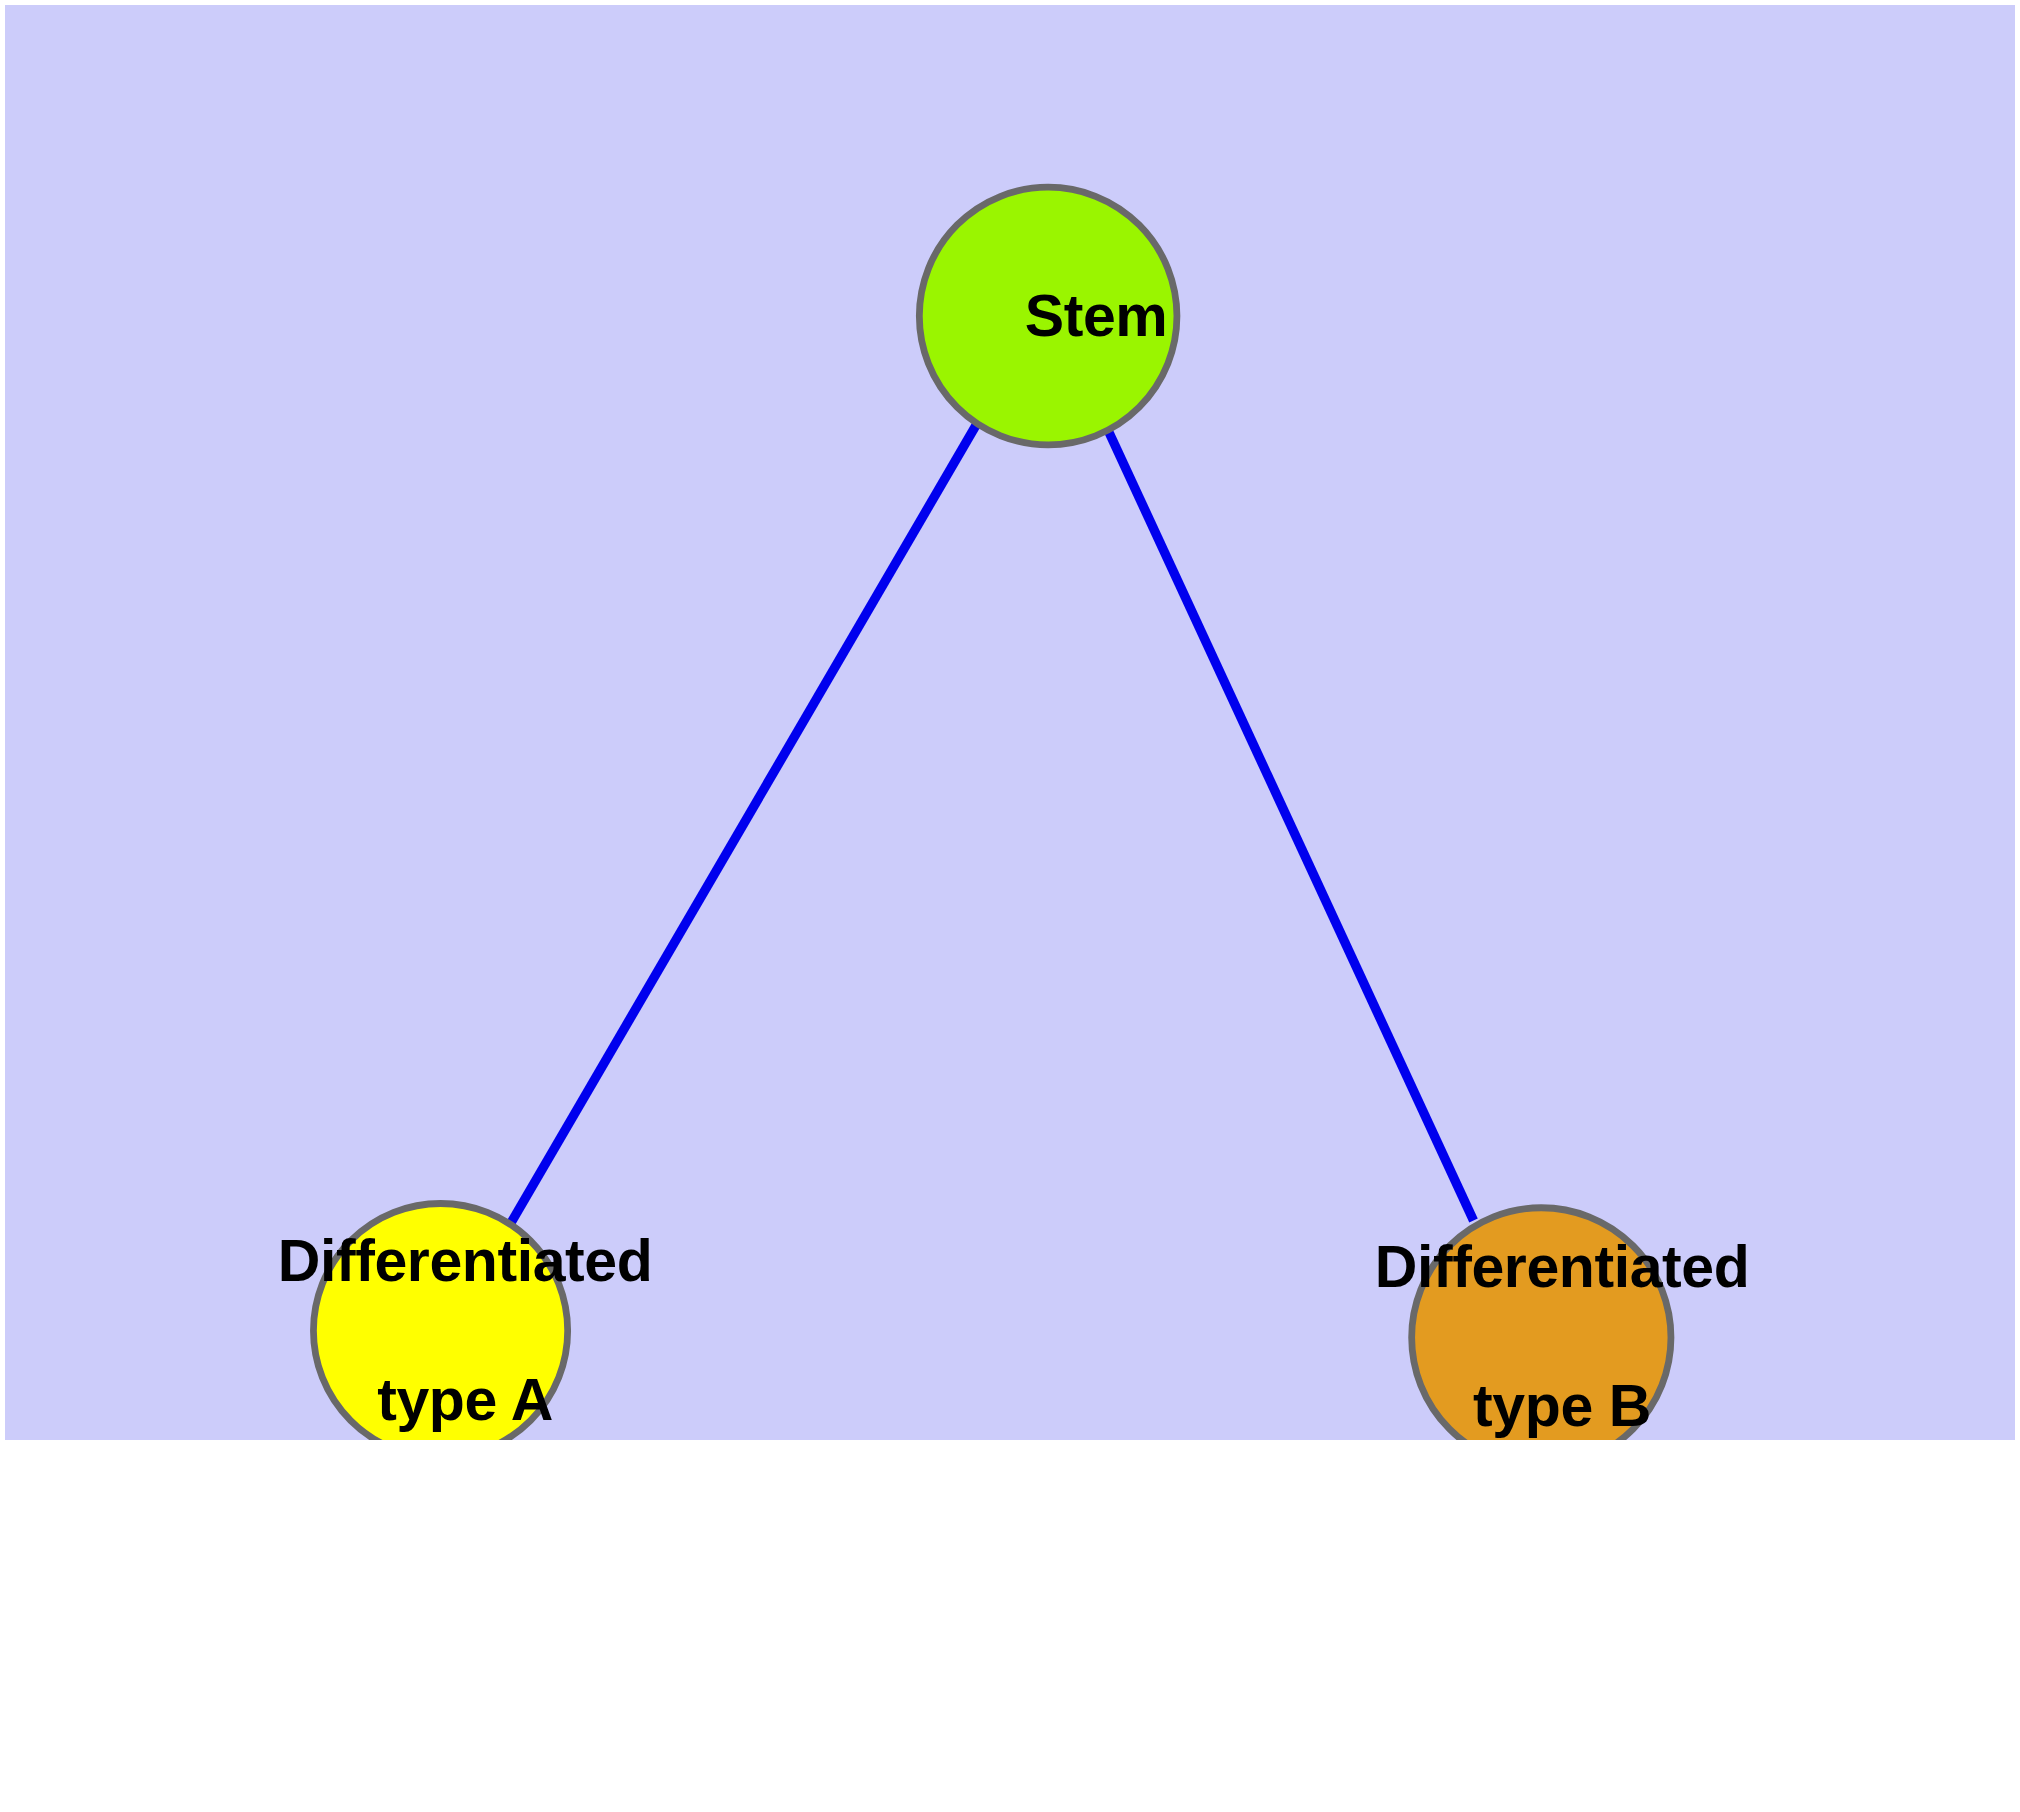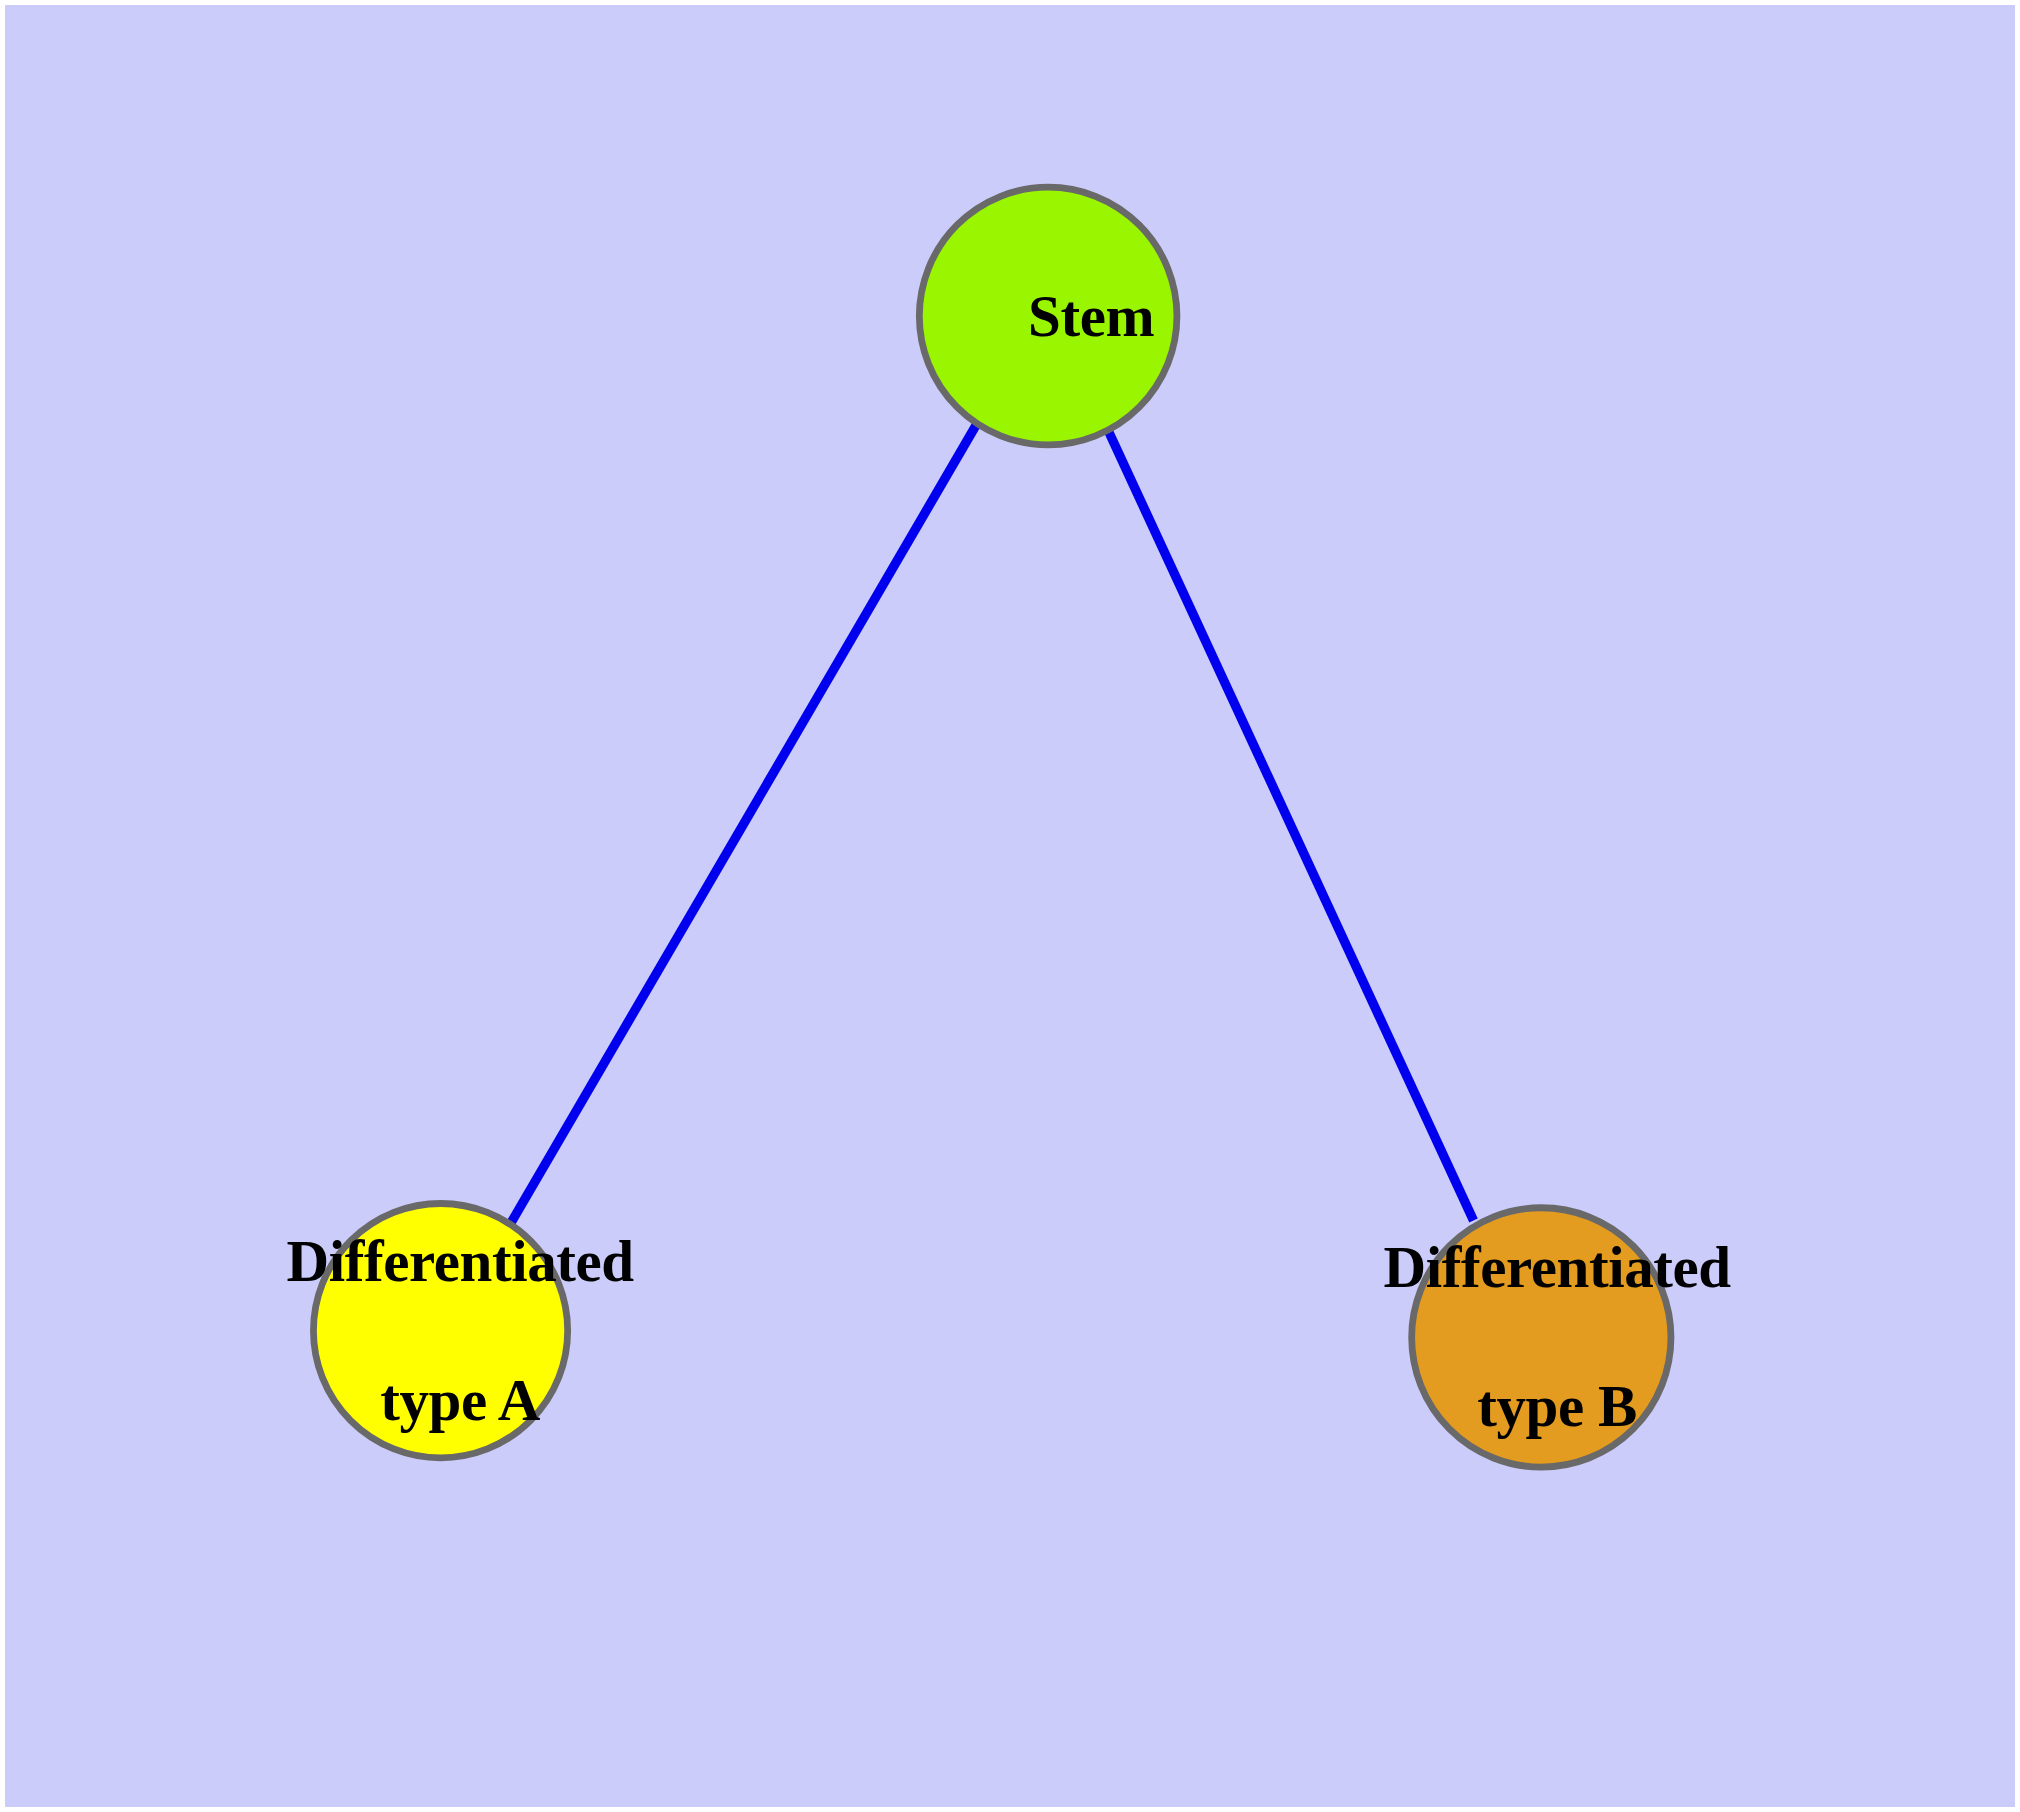--- a/index.html
+++ b/index.html
@@ -4,24 +4,24 @@
 <title>Cell Differentiation Graph</title>
 <style>
   html, body {
     margin: 0;
     padding: 0;
     background: #ffffff;
   }
   #stage {
     position: relative;
     width: 2021px;
-    height: 1812px;
+    height: 1440px;
     background: #ffffff;
     overflow: hidden;
-    font-family: Liberation Serif, serif;
+    font-family: Liberation Sans, sans-serif;
   }
   #canvas {
     position: absolute;
     left: 5.1px;
     top: 5.1px;
     width: 2010px;
     height: 1802px;
     background: #ccccfa;
   }
   #graph-svg {

